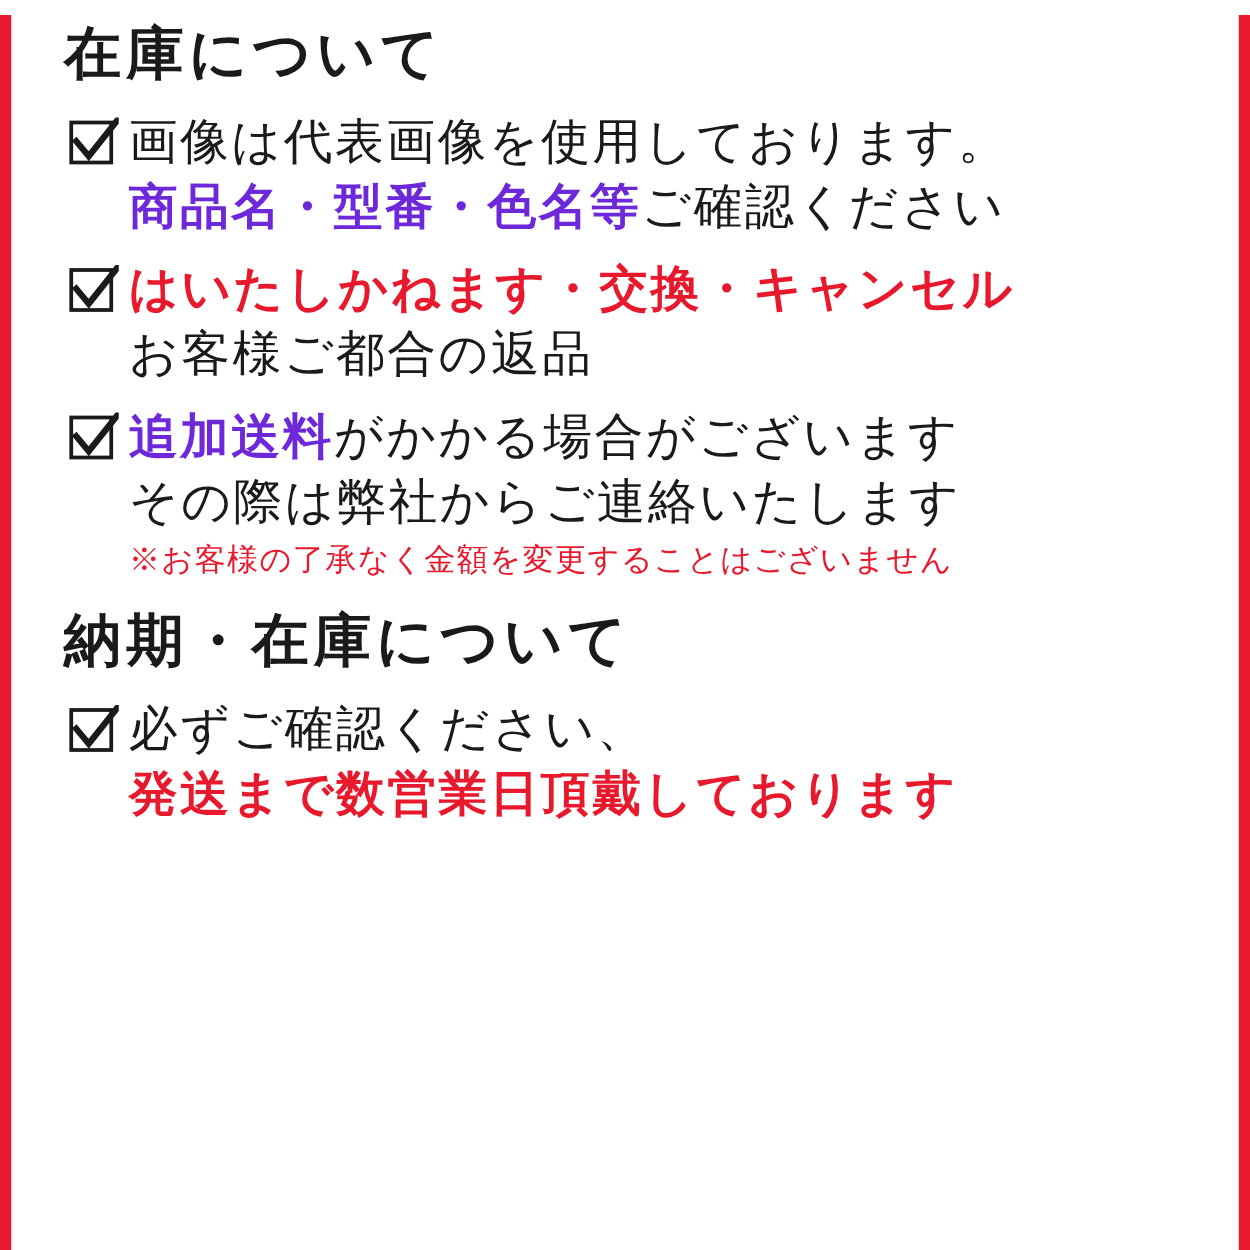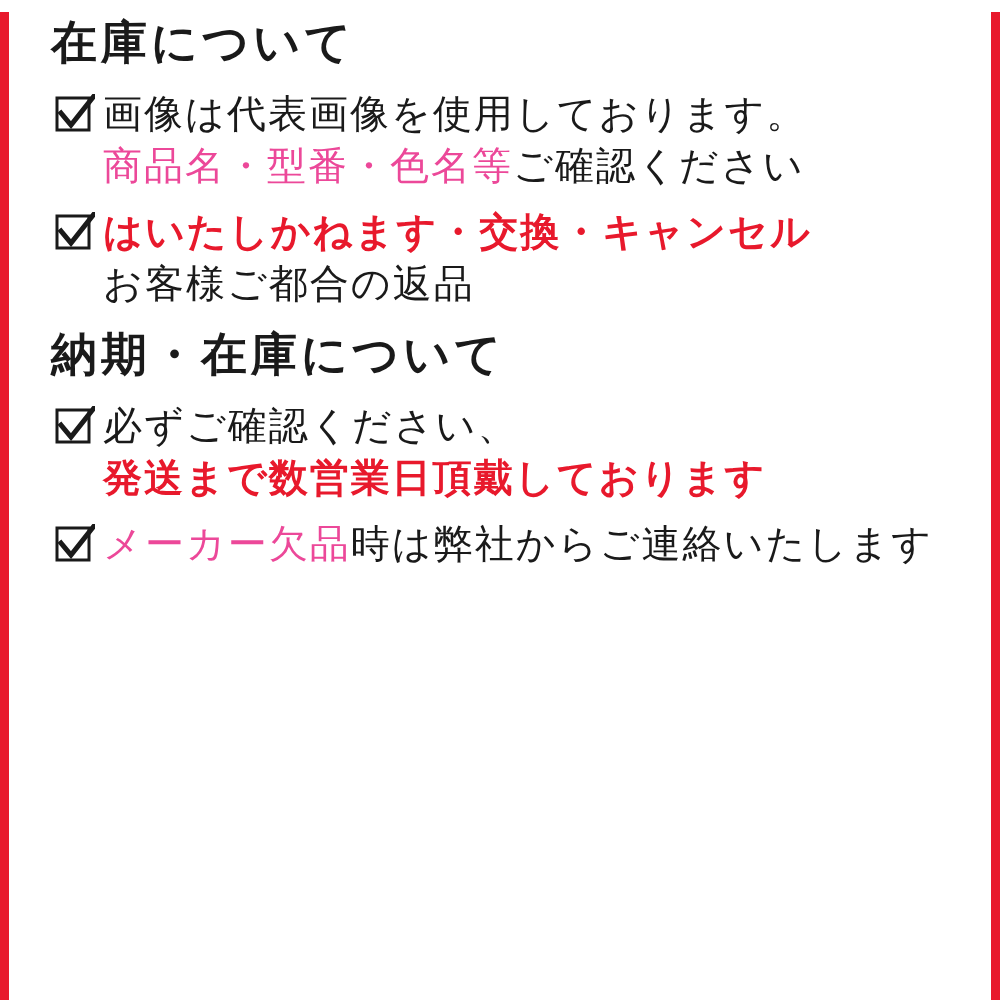--- a/index.html
+++ b/index.html
@@ -89,22 +89,22 @@
     flex: 1 1 auto;
   }
   .line {
     font-size: 39px;
     line-height: 52px;
     letter-spacing: 2px;
     color: #1a1a1a;
     white-space: nowrap;
   }
   .line .red {
-    color: #ec4899;
-    font-weight: normal;
+    color: #6d28d9;
+    font-weight: bold;
   }
   .line.red-all {
     color: #e8192c;
     font-weight: bold;
   }
   .note {
     font-size: 25px;
     line-height: 38px;
     letter-spacing: 1px;
     color: #e8192c;
@@ -141,45 +141,47 @@
             <rect x="2" y="4" width="32" height="32" fill="#ffffff" stroke="#1a1a1a" stroke-width="3"></rect>
             <path d="M6 19 L16 31 L39 2" fill="none" stroke="#1a1a1a" stroke-width="5" stroke-linecap="square"></path>
           </svg>
         </span>
         <span class="lines">
           <div class="line red-all">はいたしかねます・交換・キャンセル</div>
           <div class="line">お客様ご都合の返品</div>
         </span>
       </div>
 
+      <div class="item">
+        <span class="check">
+          <svg width="40" height="40" viewBox="0 0 40 40">
+            <rect x="2" y="4" width="32" height="32" fill="#ffffff" stroke="#1a1a1a" stroke-width="3"></rect>
+            <path d="M6 19 L16 31 L39 2" fill="none" stroke="#1a1a1a" stroke-width="5" stroke-linecap="square"></path>
+          </svg>
+        </span>
+        <span class="lines">
+          <div class="line"><span class="red">追加送料</span><span>がかかる場合がございます</span></div>
+          <div class="line">その際は弊社からご連絡いたします</div>
+          <div class="note">※お客様の了承なく金額を変更することはございません</div>
+        </span>
+      </div>
     </div>
 
     <div>
       <div class="section-head second">納期・在庫について</div>
 
       <div class="item">
         <span class="check">
           <svg width="40" height="40" viewBox="0 0 40 40">
             <rect x="2" y="4" width="32" height="32" fill="#ffffff" stroke="#1a1a1a" stroke-width="3"></rect>
             <path d="M6 19 L16 31 L39 2" fill="none" stroke="#1a1a1a" stroke-width="5" stroke-linecap="square"></path>
           </svg>
         </span>
         <span class="lines">
           <div class="line">必ずご確認ください、</div>
           <div class="line red-all">発送まで数営業日頂戴しております</div>
         </span>
       </div>
 
-      <div class="item">
-        <span class="check">
-          <svg width="40" height="40" viewBox="0 0 40 40">
-            <rect x="2" y="4" width="32" height="32" fill="#ffffff" stroke="#1a1a1a" stroke-width="3"></rect>
-            <path d="M6 19 L16 31 L39 2" fill="none" stroke="#1a1a1a" stroke-width="5" stroke-linecap="square"></path>
-          </svg>
-        </span>
-        <span class="lines">
-          <div class="line"><span class="red">メーカー欠品</span><span>時は弊社からご連絡いたします</span></div>
-        </span>
-      </div>
     </div>
 
   </div>
 </div>
 
 </body></html>

